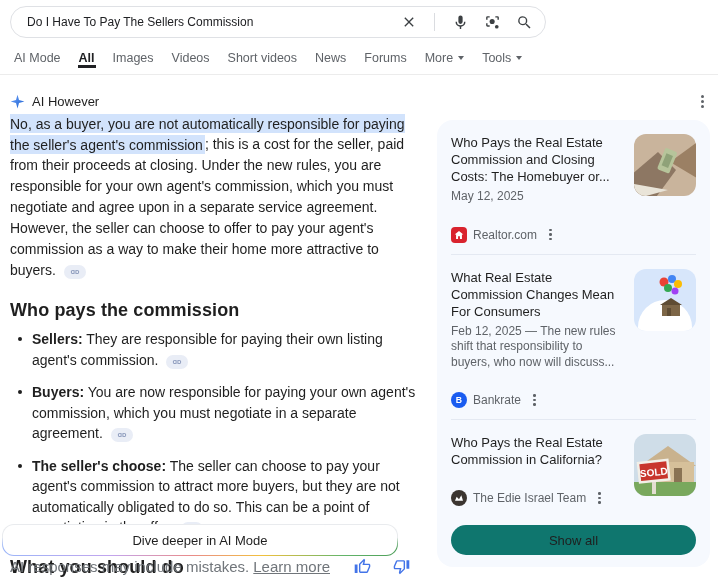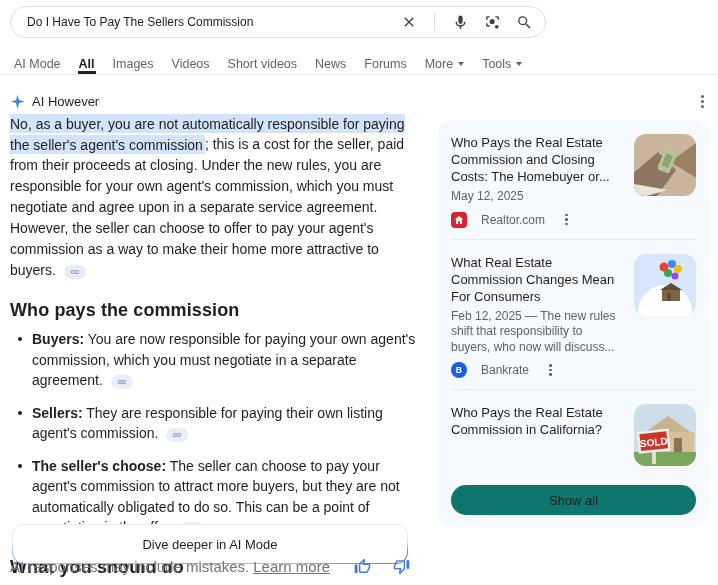--- a/index.html
+++ b/index.html
@@ -8,21 +8,21 @@
 
   
   .search-bar { position:absolute; left:10px; top:6px; width:536px; height:32px; border:1px solid #dfe1e5; border-radius:17px; display:flex; align-items:center; padding:0 12px 0 16px; background:#fff; }
   .search-query { flex:1; font-size:12px; color:#202124; white-space:nowrap; overflow:hidden; }
   .sb-icons { display:flex; align-items:center; gap:14px; }
   .sb-divider { width:1px; height:18px; background:#dadce0; margin:0 2px; }
   .sb-icon { width:18px; height:18px; display:flex; align-items:center; justify-content:center; cursor:pointer; }
   .sb-icon svg { display:block; }
 
   
-  .tabs { position:absolute; left:0; top:44px; width:718px; height:31px; border-bottom:1px solid #ececec; display:flex; align-items:flex-end; padding-left:13px; gap:16px; font-size:12.5px; color:#5f6368; }
+  .tabs { position:absolute; left:0; top:44px; width:718px; height:31px; border-bottom:1px solid #ececec; display:flex; align-items:center; padding-left:13px; gap:16px; font-size:12.5px; color:#5f6368; }
   .tab { display:flex; align-items:center; cursor:pointer; padding:0 1px; border-bottom:3px solid transparent; white-space:nowrap; }
   .tab.active { color:#202124; font-weight:700; border-bottom-color:#202124; }
   .chev { width:0; height:0; border-left:3.5px solid transparent; border-right:3.5px solid transparent; border-top:4px solid #5f6368; display:inline-block; margin-left:5px; }
 
   
   .aio-header { position:absolute; left:10px; top:93px; width:700px; display:flex; align-items:center; }
   .aio-label { font-size:13px; color:#1f1f1f; margin-left:7px; }
   .spacer { flex:1; }
   .kebab { display:inline-flex; flex-direction:column; gap:2px; padding:2px 6px; cursor:pointer; }
   .kebab i { width:3px; height:3px; border-radius:50%; background:#5f6368; }
@@ -33,40 +33,40 @@
   .intro { font-size:14px; line-height:21px; color:#1f1f1f; }
   mark.hl { background:#d2e3fc; color:#1f1f1f; padding:1.5px 2px 1.5px 0; }
   .section-h { font-size:18px; font-weight:700; color:#1f1f1f; margin-top:19px; margin-bottom:4px; letter-spacing:.1px; }
   ul.blist { list-style:none; margin-top:8px; }
   ul.blist li { position:relative; padding-left:22px; font-size:14px; line-height:20.5px; margin-bottom:12px; }
   ul.blist li::before { content:""; position:absolute; left:8px; top:8px; width:4px; height:4px; border-radius:50%; background:#1f1f1f; }
   .chip { display:inline-flex; align-items:center; justify-content:center; width:22px; height:14px; background:#e9edf6; border-radius:8px; margin-left:4px; vertical-align:-2px; cursor:pointer; }
   .chip svg { display:block; }
 
   
-  .dive-wrap { position:absolute; left:12px; top:524px; width:396px; height:40px; border-radius:12px; padding:1.2px;
+  .dive-wrap { position:absolute; left:2px; top:524px; width:396px; height:32px; border-radius:12px; padding:1.2px;
     background:
       linear-gradient(to bottom, #e9ebee 0%, #e9ebee 42%, rgba(233,235,238,0) 72%),
       linear-gradient(95deg, #9ab6f9 0%, #c2a5ee 28%, #e98b8b 48%, #f2c13d 66%, #64b56a 86%, #4d9e59 100%);
     cursor:pointer; }
   .dive-inner { width:100%; height:100%; background:#fff; border-radius:11px; display:flex; align-items:center; justify-content:center; font-size:13px; font-weight:500; color:#1f1f1f; }
 
   
   .footer { position:absolute; left:10px; top:558px; width:400px; display:flex; align-items:center; font-size:15px; color:#70757a; }
   .learn-more { text-decoration:underline; color:#70757a; cursor:pointer; margin-left:4px;text-align:right; }
   .thumbs { display:flex; gap:22px; }
   .thumb-btn { cursor:pointer; display:flex; }
 
   
   .panel { position:absolute; left:437px; top:120px; width:273px; background:#f6f9fe; border-radius:16px; padding-bottom:12px; }
   .card { display:flex; gap:10px; padding:14px 14px 11px; cursor:pointer; }
   .card-text { flex:1; min-width:0; }
   .card-title { font-size:13px; line-height:17px; color:#1f1f1f; }
   .card-meta { font-size:12px; line-height:15.5px; color:#5f6368; margin-top:4px; }
-  .source-row { display:flex; align-items:center; gap:14px; margin-top:7px; }
+  .source-row { display:flex; align-items:center; gap:6px; margin-top:22px; }
   .source-name { font-size:12px; color:#5f6368; }
   .favicon { width:16px; height:16px; flex:none; display:flex; }
   .thumb { width:62px; height:62px; border-radius:12px; flex:none; overflow:hidden; }
   .thumb svg { display:block; }
   .card-sep { height:1px; background:#e4e9f2; margin:0 14px; }
   .show-all { margin:8px 14px 0; height:30px; border-radius:15px; background:#0f766e; display:flex; align-items:center; justify-content:center; font-size:13px; color:#1f1f1f; cursor:pointer; }
 </style>
 </head>
 <body>
 
@@ -142,29 +142,29 @@
     <p class="intro"><mark class="hl">No, as a buyer, you are not automatically responsible for paying the seller's agent's commission</mark><span>; this is a cost for the seller, paid from their proceeds at closing. Under the new rules, you are responsible for your own agent's commission, which you must negotiate and agree upon in a separate service agreement. However, the seller can choose to offer to pay your agent's commission as a way to make their home more attractive to buyers.</span>
       <span class="chip">
           <svg width="10" height="10" viewBox="0 0 24 24">
             <path fill="#7d8db3" d="M3.9 12c0-1.7 1.4-3.1 3.1-3.1h4V7H7c-2.8 0-5 2.2-5 5s2.2 5 5 5h4v-1.9H7c-1.7 0-3.1-1.4-3.1-3.1zM8 13h8v-2H8v2zm9-6h-4v1.9h4c1.7 0 3.1 1.4 3.1 3.1s-1.4 3.1-3.1 3.1h-4V17h4c2.8 0 5-2.2 5-5s-2.2-5-5-5z"></path>
           </svg>
         </span>
     </p>
 
     <div class="section-h">Who pays the commission</div>
     <ul class="blist">
-      <li><b>Buyers:</b>
-        <span>You are now responsible for paying your own agent's commission, which you must negotiate in a separate agreement.</span>
+      <li><b>Sellers:</b>
+        <span>They are responsible for paying their own listing agent's commission.</span>
         <span class="chip">
             <svg width="10" height="10" viewBox="0 0 24 24">
               <path fill="#7d8db3" d="M3.9 12c0-1.7 1.4-3.1 3.1-3.1h4V7H7c-2.8 0-5 2.2-5 5s2.2 5 5 5h4v-1.9H7c-1.7 0-3.1-1.4-3.1-3.1zM8 13h8v-2H8v2zm9-6h-4v1.9h4c1.7 0 3.1 1.4 3.1 3.1s-1.4 3.1-3.1 3.1h-4V17h4c2.8 0 5-2.2 5-5s-2.2-5-5-5z"></path>
             </svg>
           </span></li>
-      <li><b>Sellers:</b>
-        <span>They are responsible for paying their own listing agent's commission.</span>
+      <li><b>Buyers:</b>
+        <span>You are now responsible for paying your own agent's commission, which you must negotiate in a separate agreement.</span>
         <span class="chip">
             <svg width="10" height="10" viewBox="0 0 24 24">
               <path fill="#7d8db3" d="M3.9 12c0-1.7 1.4-3.1 3.1-3.1h4V7H7c-2.8 0-5 2.2-5 5s2.2 5 5 5h4v-1.9H7c-1.7 0-3.1-1.4-3.1-3.1zM8 13h8v-2H8v2zm9-6h-4v1.9h4c1.7 0 3.1 1.4 3.1 3.1s-1.4 3.1-3.1 3.1h-4V17h4c2.8 0 5-2.2 5-5s-2.2-5-5-5z"></path>
             </svg>
           </span></li>
       <li><b>The seller's choose:</b>
         <span>The seller can choose to pay your agent's commission to attract more buyers, but they are not automatically obligated to do so. This can be a point of negotiation in the offer.</span>
         <span class="chip">
             <svg width="10" height="10" viewBox="0 0 24 24">
               <path fill="#7d8db3" d="M3.9 12c0-1.7 1.4-3.1 3.1-3.1h4V7H7c-2.8 0-5 2.2-5 5s2.2 5 5 5h4v-1.9H7c-1.7 0-3.1-1.4-3.1-3.1zM8 13h8v-2H8v2zm9-6h-4v1.9h4c1.7 0 3.1 1.4 3.1 3.1s-1.4 3.1-3.1 3.1h-4V17h4c2.8 0 5-2.2 5-5s-2.2-5-5-5z"></path>
@@ -266,20 +266,34 @@
           <rect x="33" y="39" width="4" height="8" fill="#5f4c33"></rect>
         </svg>
       </div>
     </div>
 
     <div class="card-sep"></div>
 
     <div class="card">
       <div class="card-text">
         <div class="card-title">Who Pays the Real Estate Commission in California?</div>
+        <div class="source-row">
+          <span class="favicon">
+            <svg width="16" height="16" viewBox="0 0 24 24">
+                <circle cx="12" cy="12" r="12" fill="#3b3530"></circle>
+                <path d="M6 16l2.5-6 3.5 4 3.5-6L18 16z" fill="#fff"></path>
+              </svg>
+          </span>
+          <span class="source-name">The Edie Israel Team</span>
+          <span class="kebab small">
+              <i></i>
+              <i></i>
+              <i></i>
+            </span>
+        </div>
       </div>
       <div class="thumb">
         <svg width="62" height="62" viewBox="0 0 62 62">
           <rect width="62" height="62" fill="#cfdde8"></rect>
           <path d="M6 32 L34 12 L62 32 Z" fill="#c9b28e"></path>
           <rect x="10" y="28" width="50" height="22" fill="#d6c09a"></rect>
           <rect x="40" y="34" width="8" height="16" fill="#8a7354"></rect>
           <rect y="48" width="62" height="14" fill="#79a85d"></rect>
           <g transform="rotate(-6 22 40)">
             <rect x="4" y="26" width="32" height="22" fill="#f2efe8"></rect>

